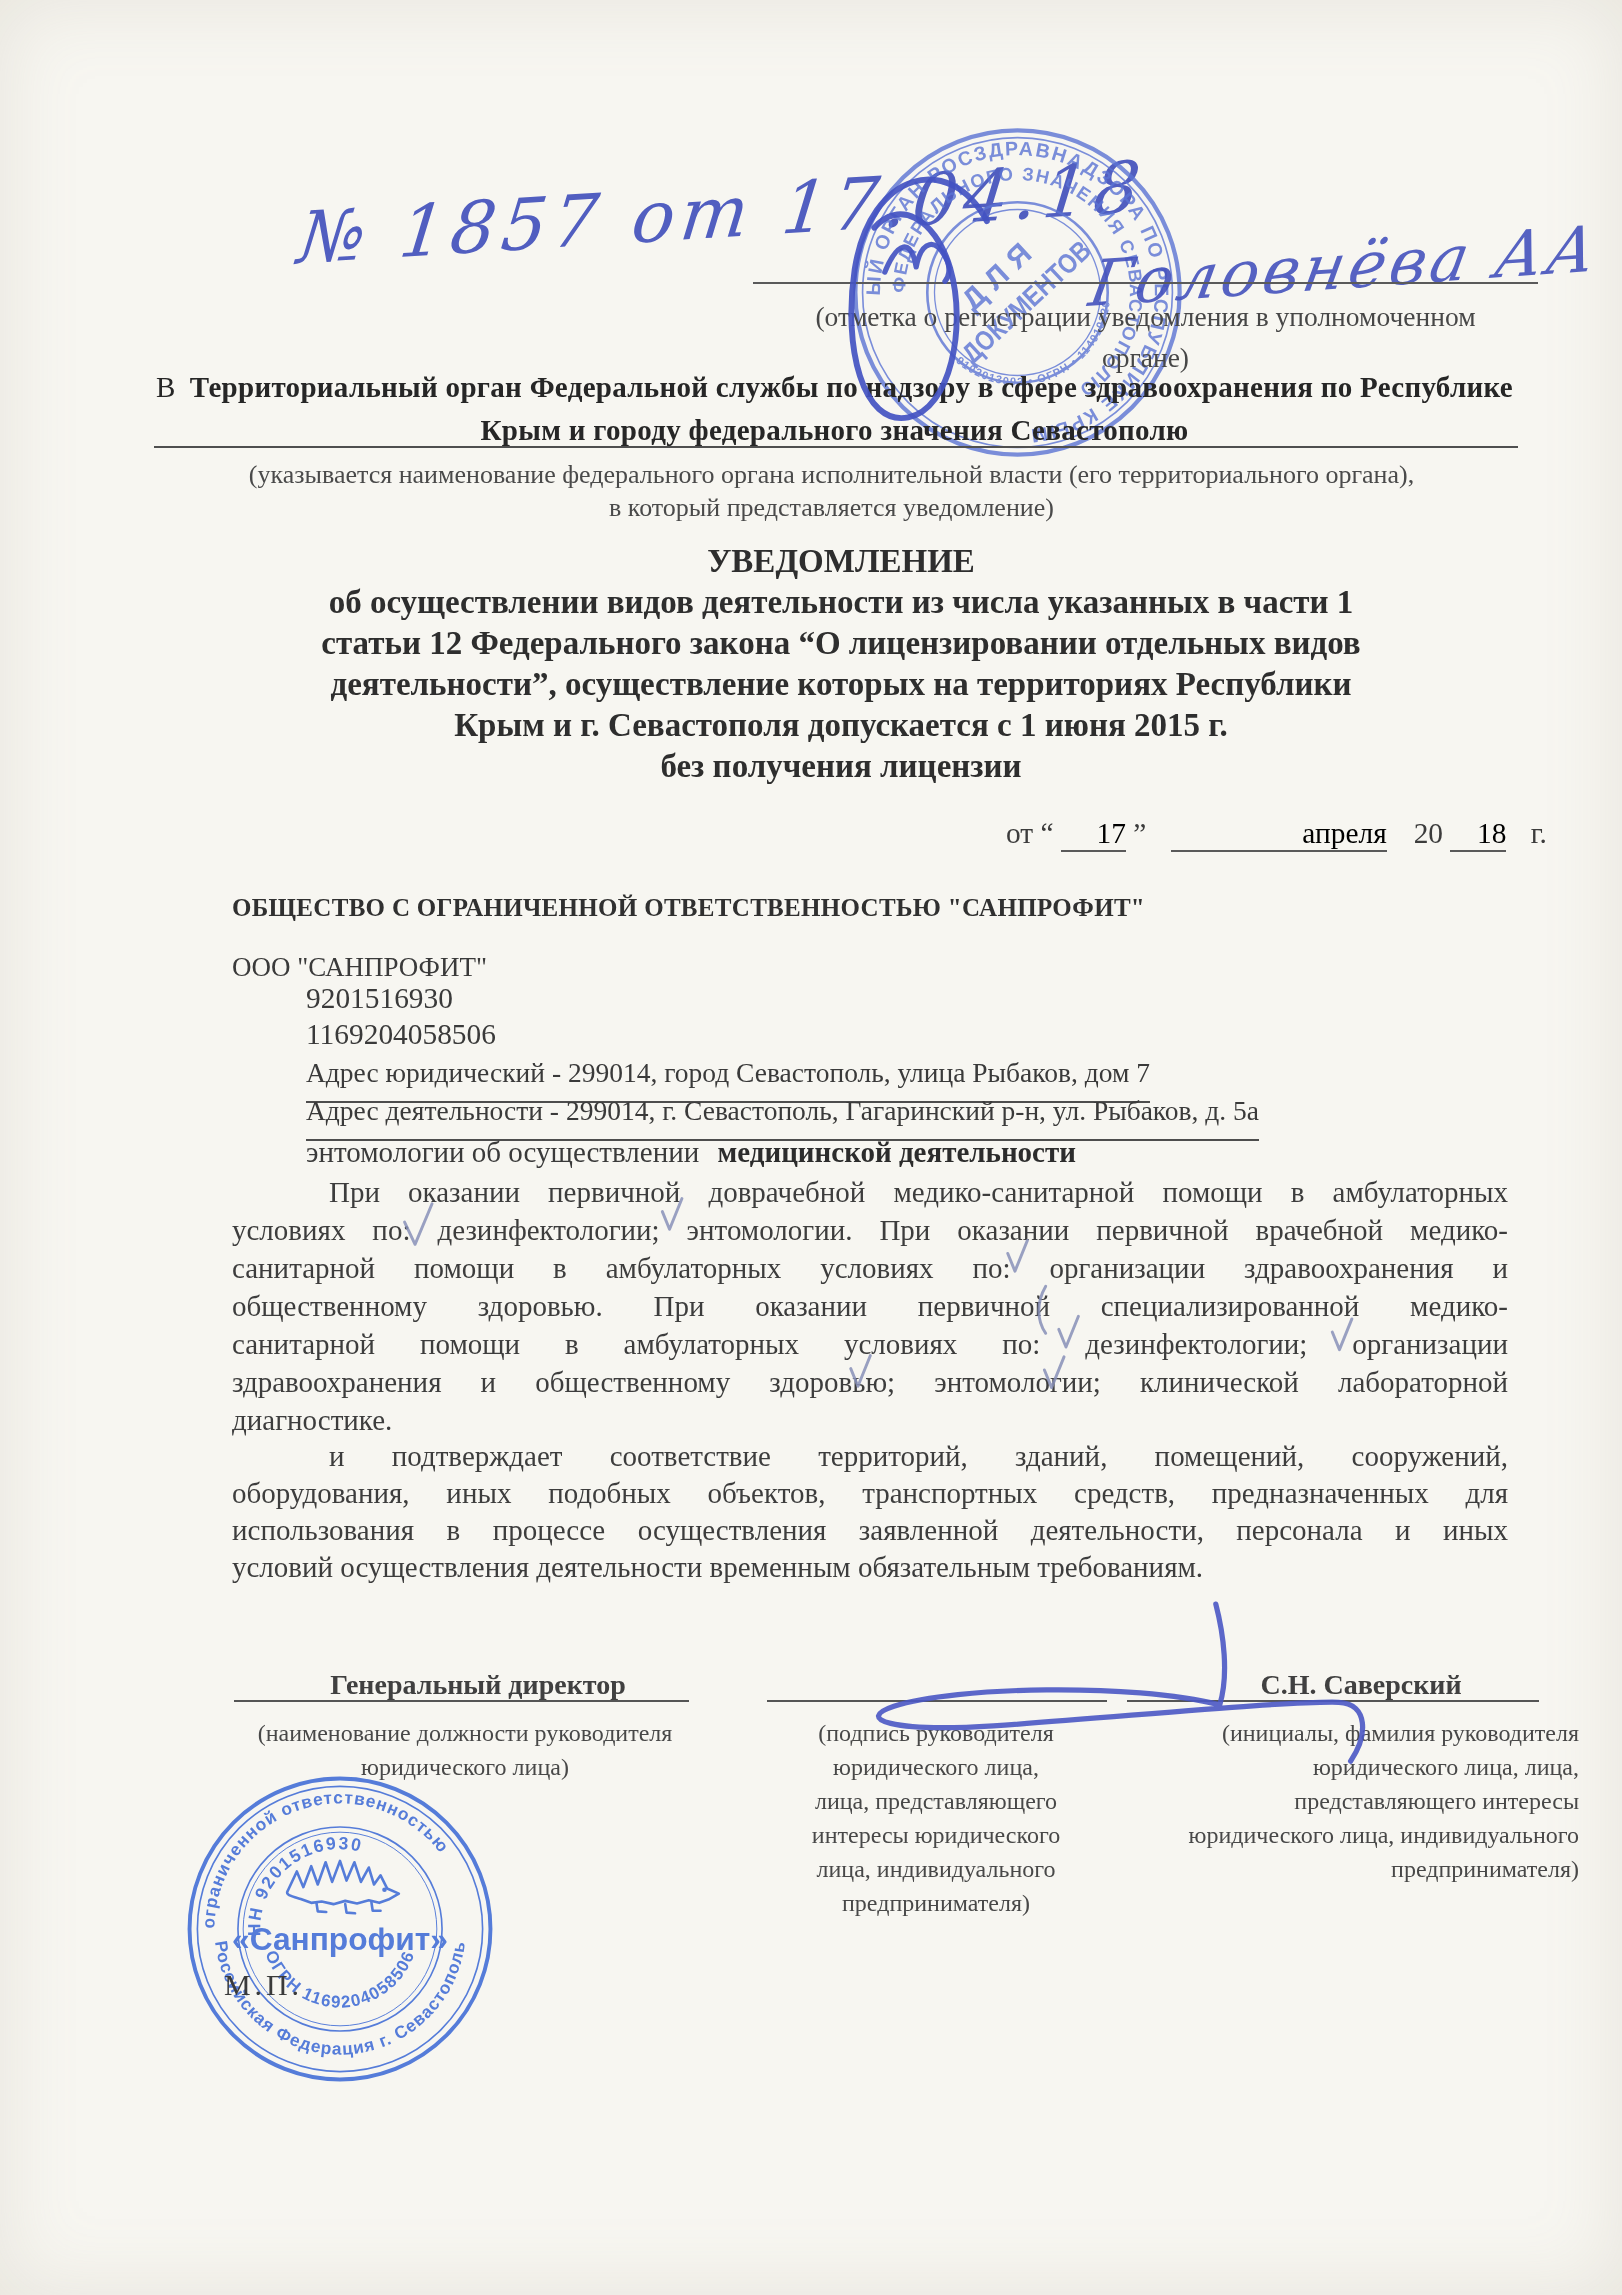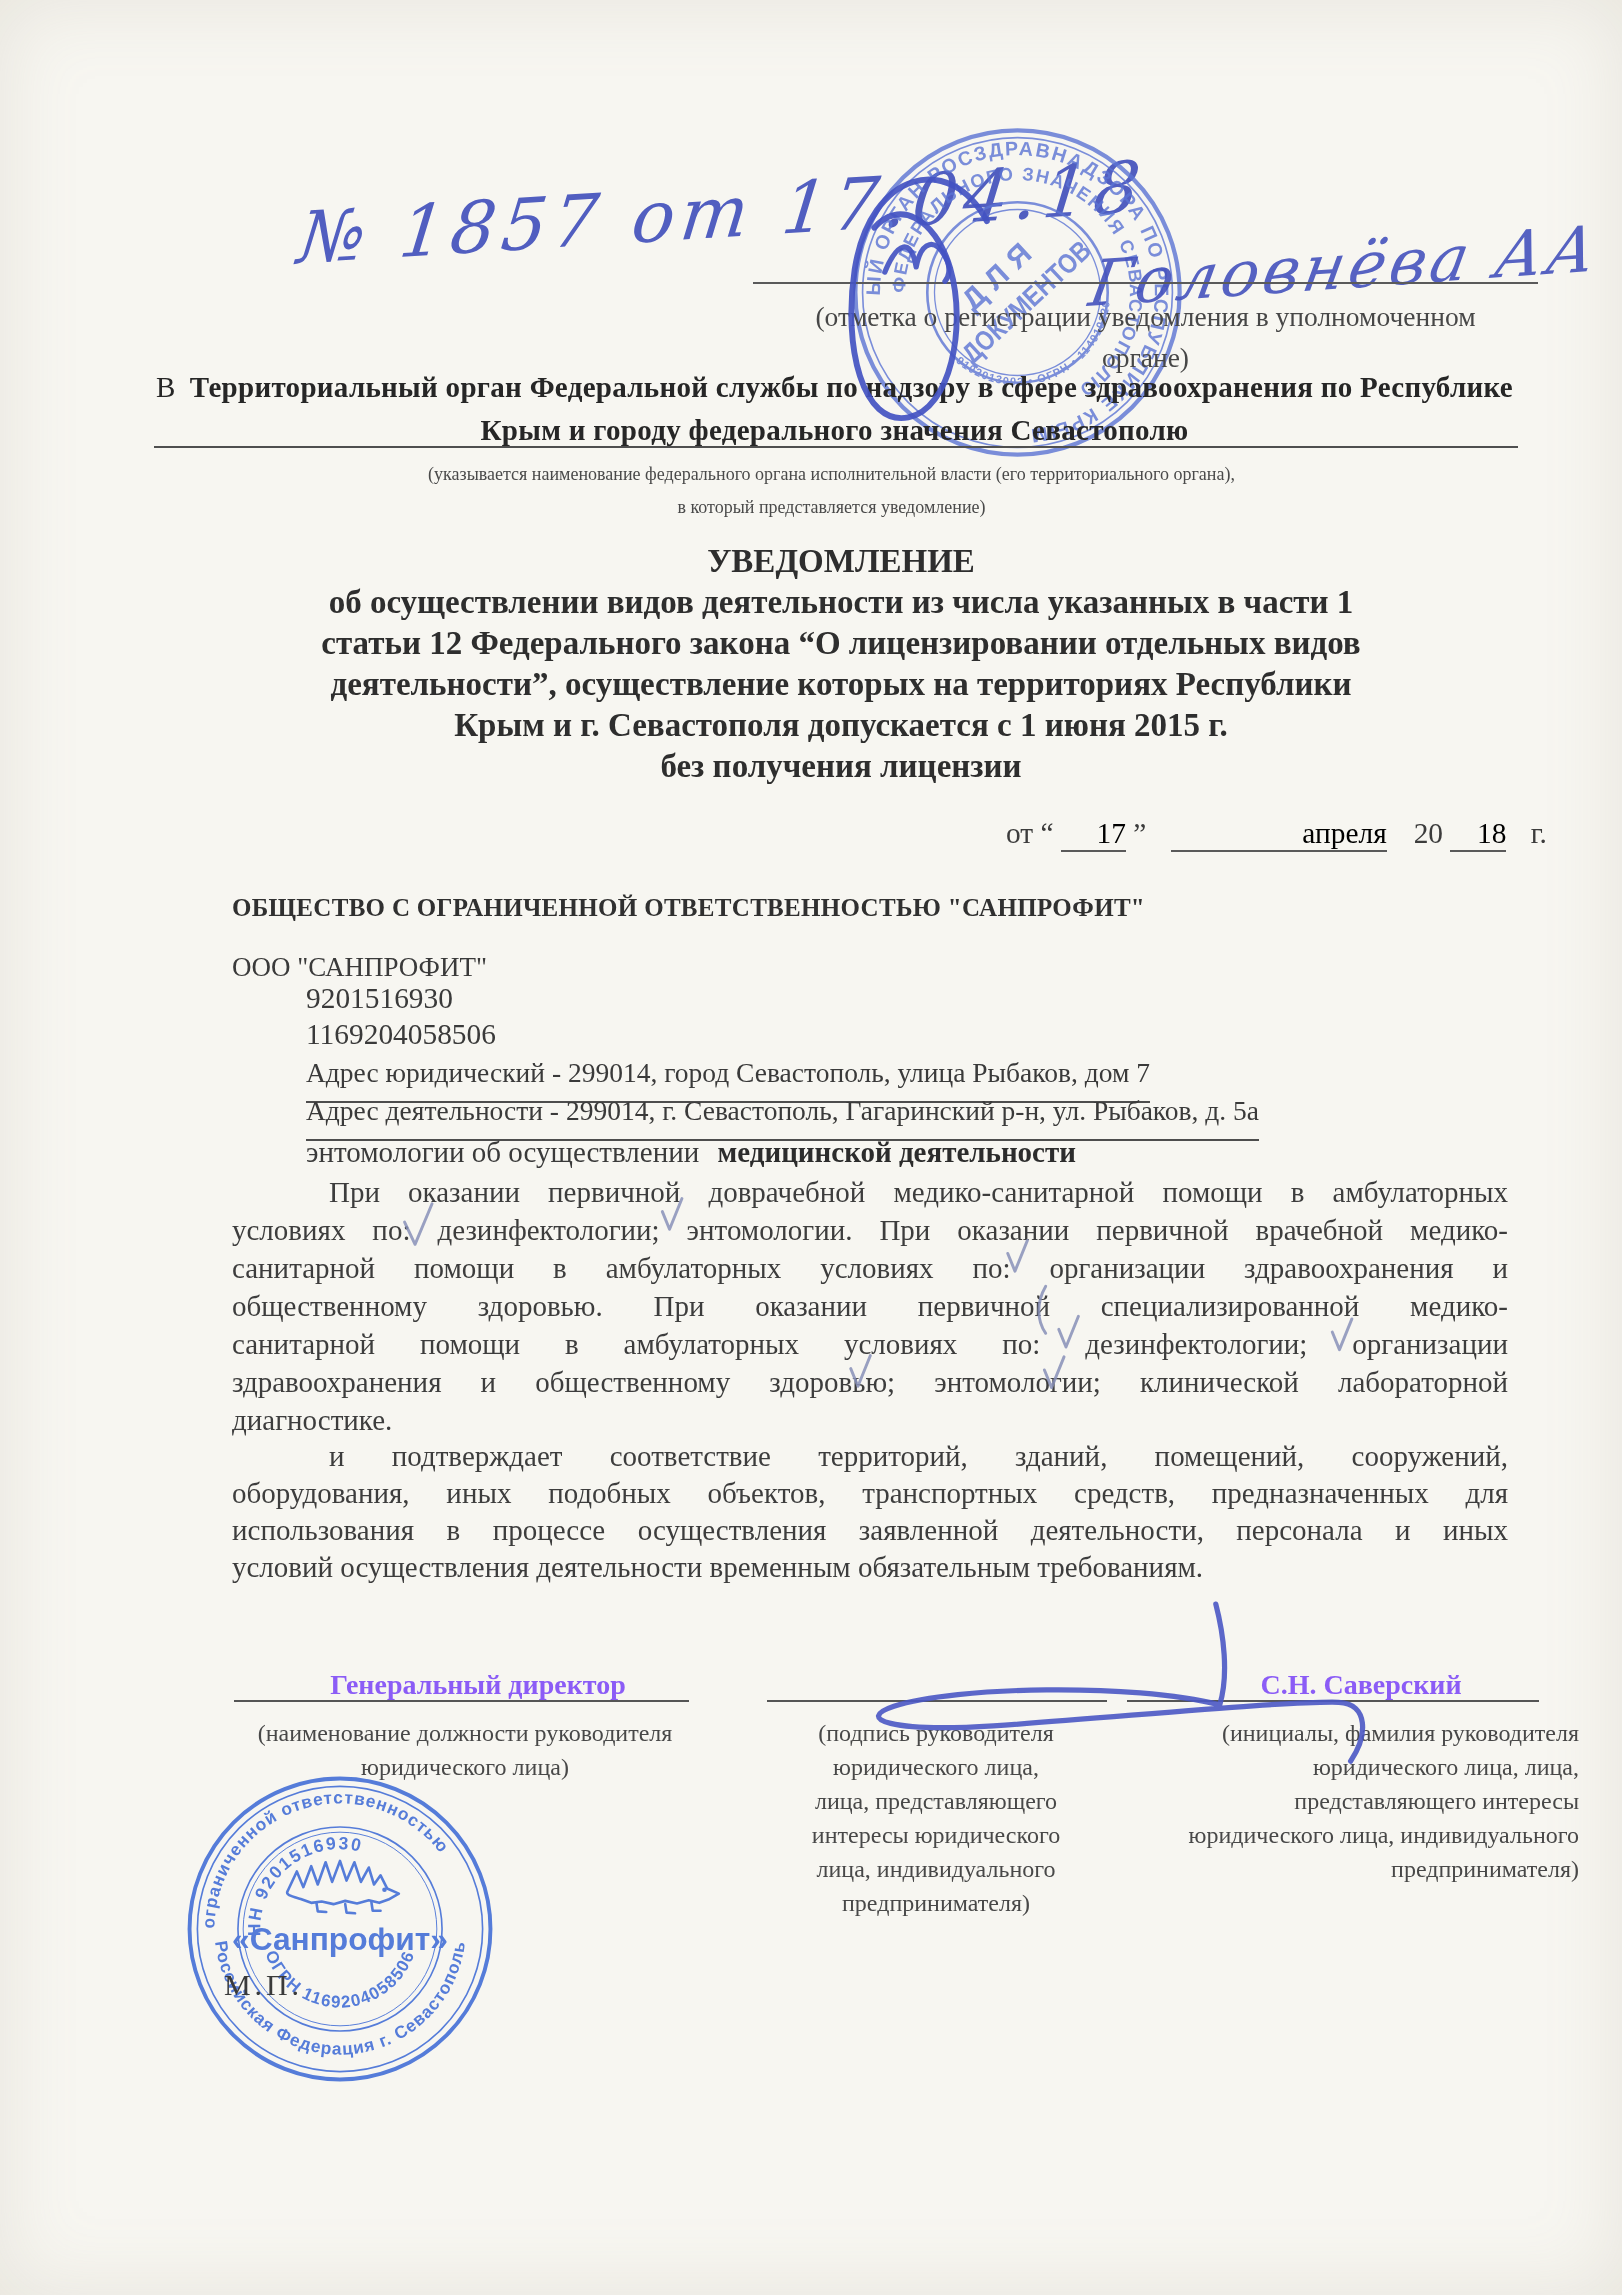--- a/index.html
+++ b/index.html
@@ -23,21 +23,21 @@
   
   .reg-rule{left:753px; top:282px; width:785px; height:2px; background:#5a5a5a;}
   .reg-caption{left:707px; top:296px; width:877px; text-align:center;
     font-size:27.5px; line-height:41px; color:#474747;}
   
   .addressee{left:141px; top:366px; width:1387px; text-align:center;
     font-size:29px; line-height:43px; color:#262626;}
   .addressee b{letter-spacing:0.3px;}
   .addressee-rule{left:154px; top:446px; width:1364px; height:2px; background:#4f4f4f;}
   .addressee-caption{left:190px; top:458px; width:1283px; text-align:center;
-    font-size:18px; line-height:33px; color:#4a4a4a;}
+    font-size:26px; line-height:33px; color:#4a4a4a;}
   
   .title{left:190px; top:541px; width:1302px; text-align:center;
     font-size:33px; line-height:41px; font-weight:bold; color:#2e2e2e;}
   
   .date-row{left:1006px; top:817px; font-size:29.4px; color:#3c3c3c; white-space:nowrap;}
   .blank{display:inline-block; text-align:right; border-bottom:2px solid #5a5a5a; color:#000000;}
   .b-day{width:65px;} .b-month{width:216px; margin-left:17px;} .b-year{width:56px;}
   .cent{margin-left:19.6px;} .era{margin-left:17px;}
   
   .org-name{left:232px; top:894px; font-size:25px; font-weight:bold; color:#303030; letter-spacing:0.3px;}
@@ -51,21 +51,21 @@
   .notif b{margin-left:18.3px; color:#2c2c2c;}
   
   .para{left:232px; width:1276px; font-size:29px; color:#3d3d3d;}
   .para1{top:1173px; line-height:38px;}
   .para2{top:1438px; line-height:37px;}
   .jline{display:block; text-align:justify; text-align-last:justify; white-space:nowrap;}
   .jline:last-child{text-align-last:left;}
   .para .jline:first-child{text-indent:97px;}
   .cline{display:block;}
   
-  .sig-name{top:1669px; font-size:28px; font-weight:bold; color:#8b5cf6; text-align:center;}
+  .sig-name{top:1669px; font-size:28px; font-weight:bold; color:#404040; text-align:center;}
   .sig-name-left{left:249px; width:458px;}
   .sig-name-right{left:1145px; width:432px;}
   .sig-rule{top:1700px; height:2px; background:#555;}
   .rule1{left:234px; width:455px;}
   .rule2{left:767px; width:340px;}
   .rule3{left:1127px; width:412px;}
   .sig-cap{top:1716px; font-size:24px; line-height:34px; color:#484848; text-align:center;}
   .cap1{left:249px; width:432px;}
   .cap2{left:746px; width:380px;}
   .cap3{left:1144px; width:435px;text-align:right;}

